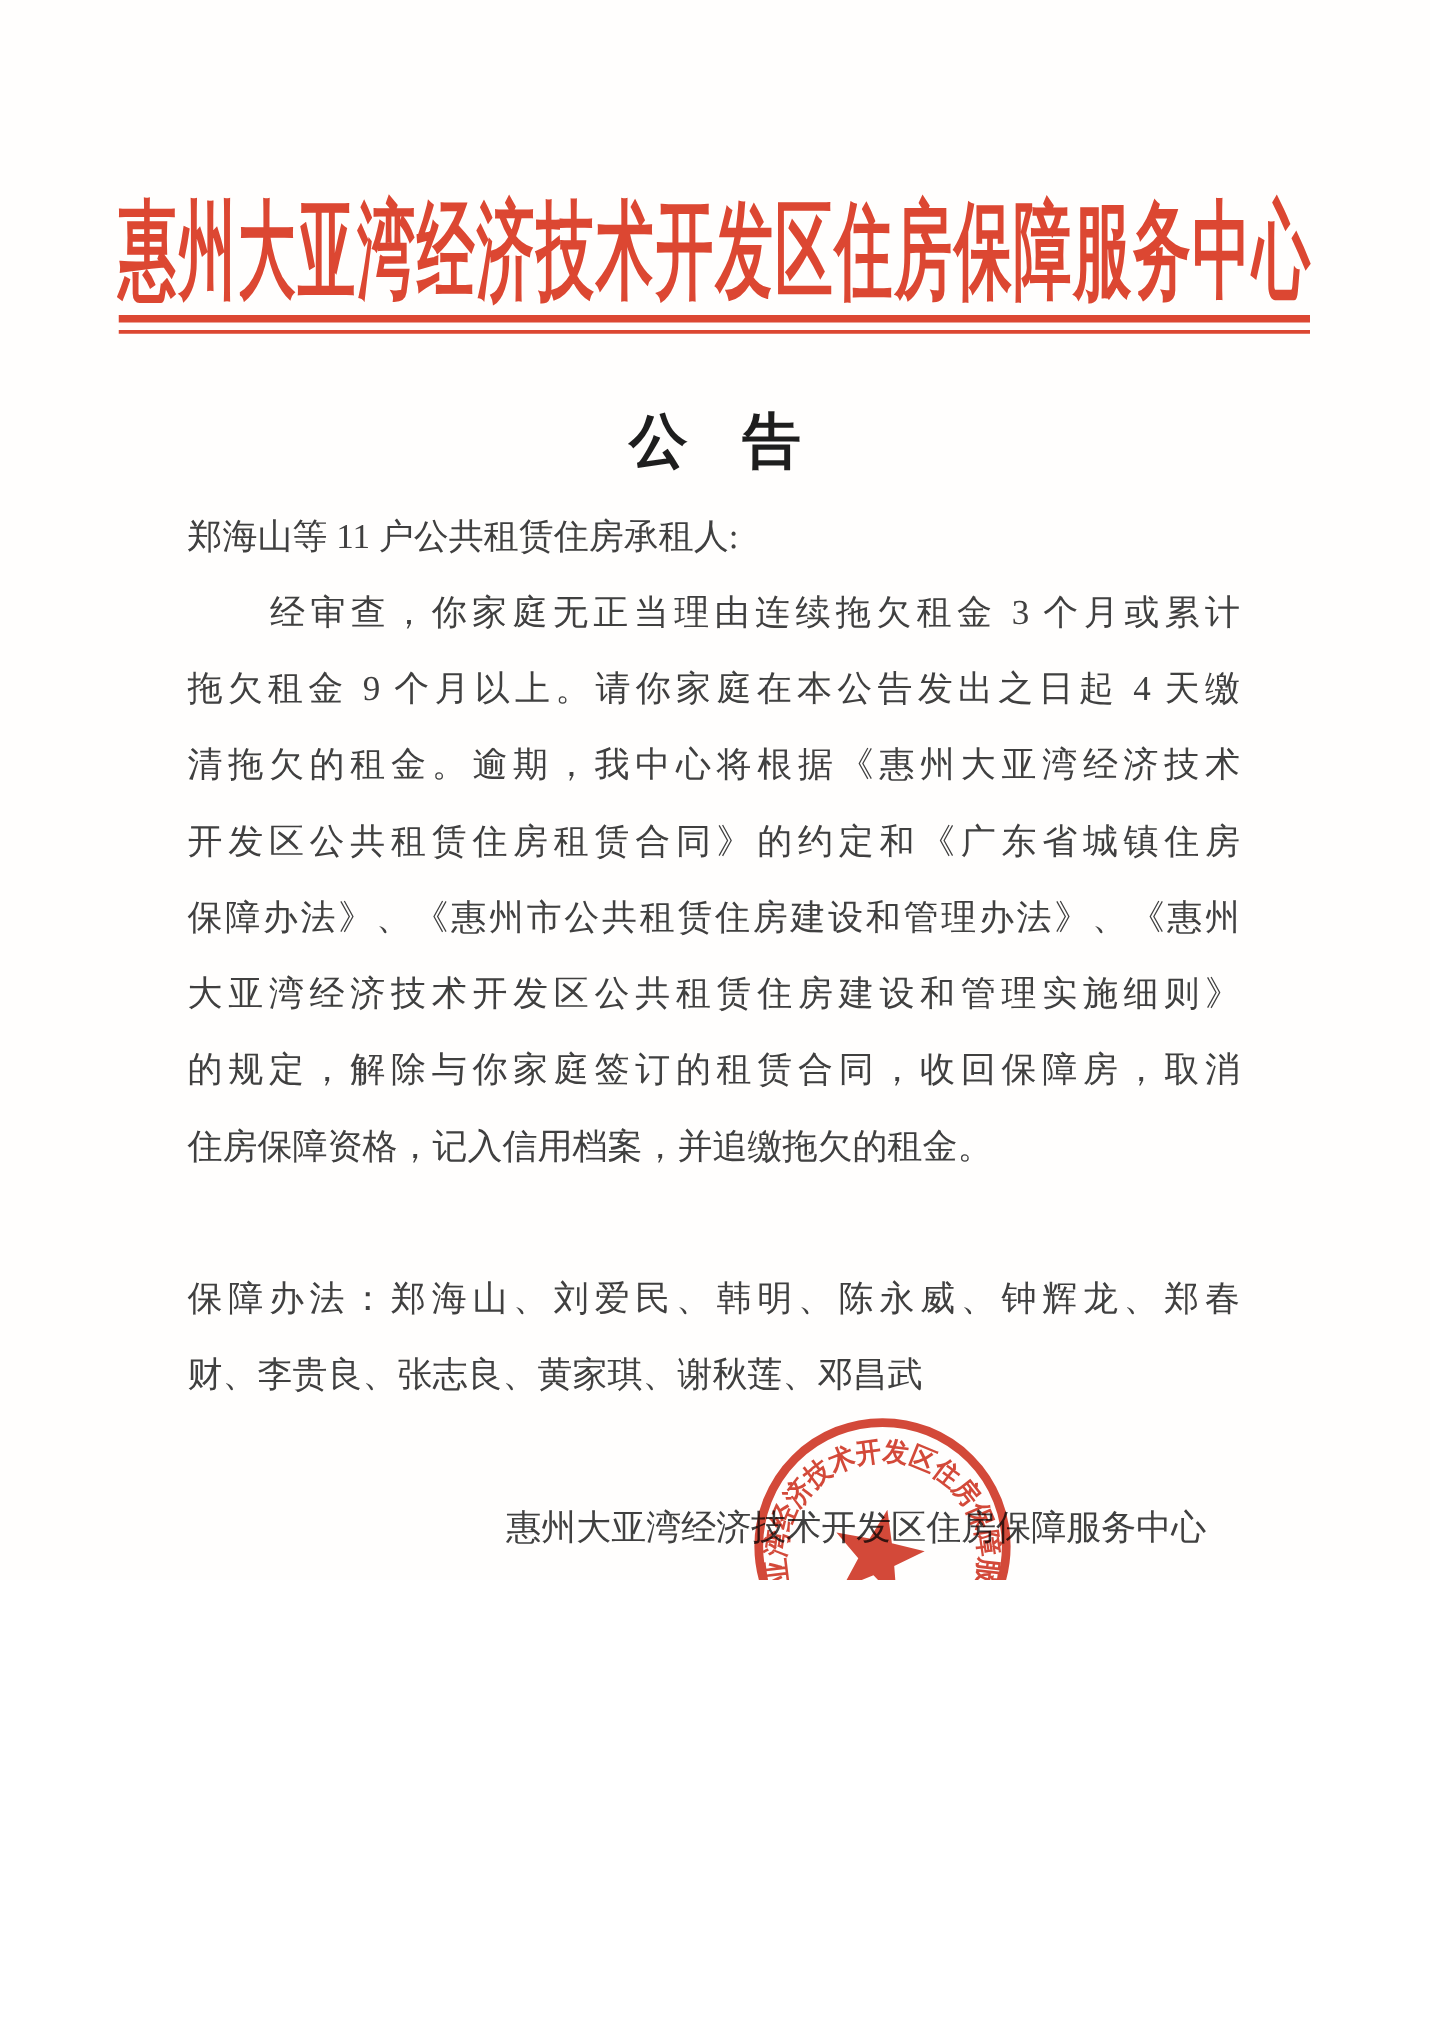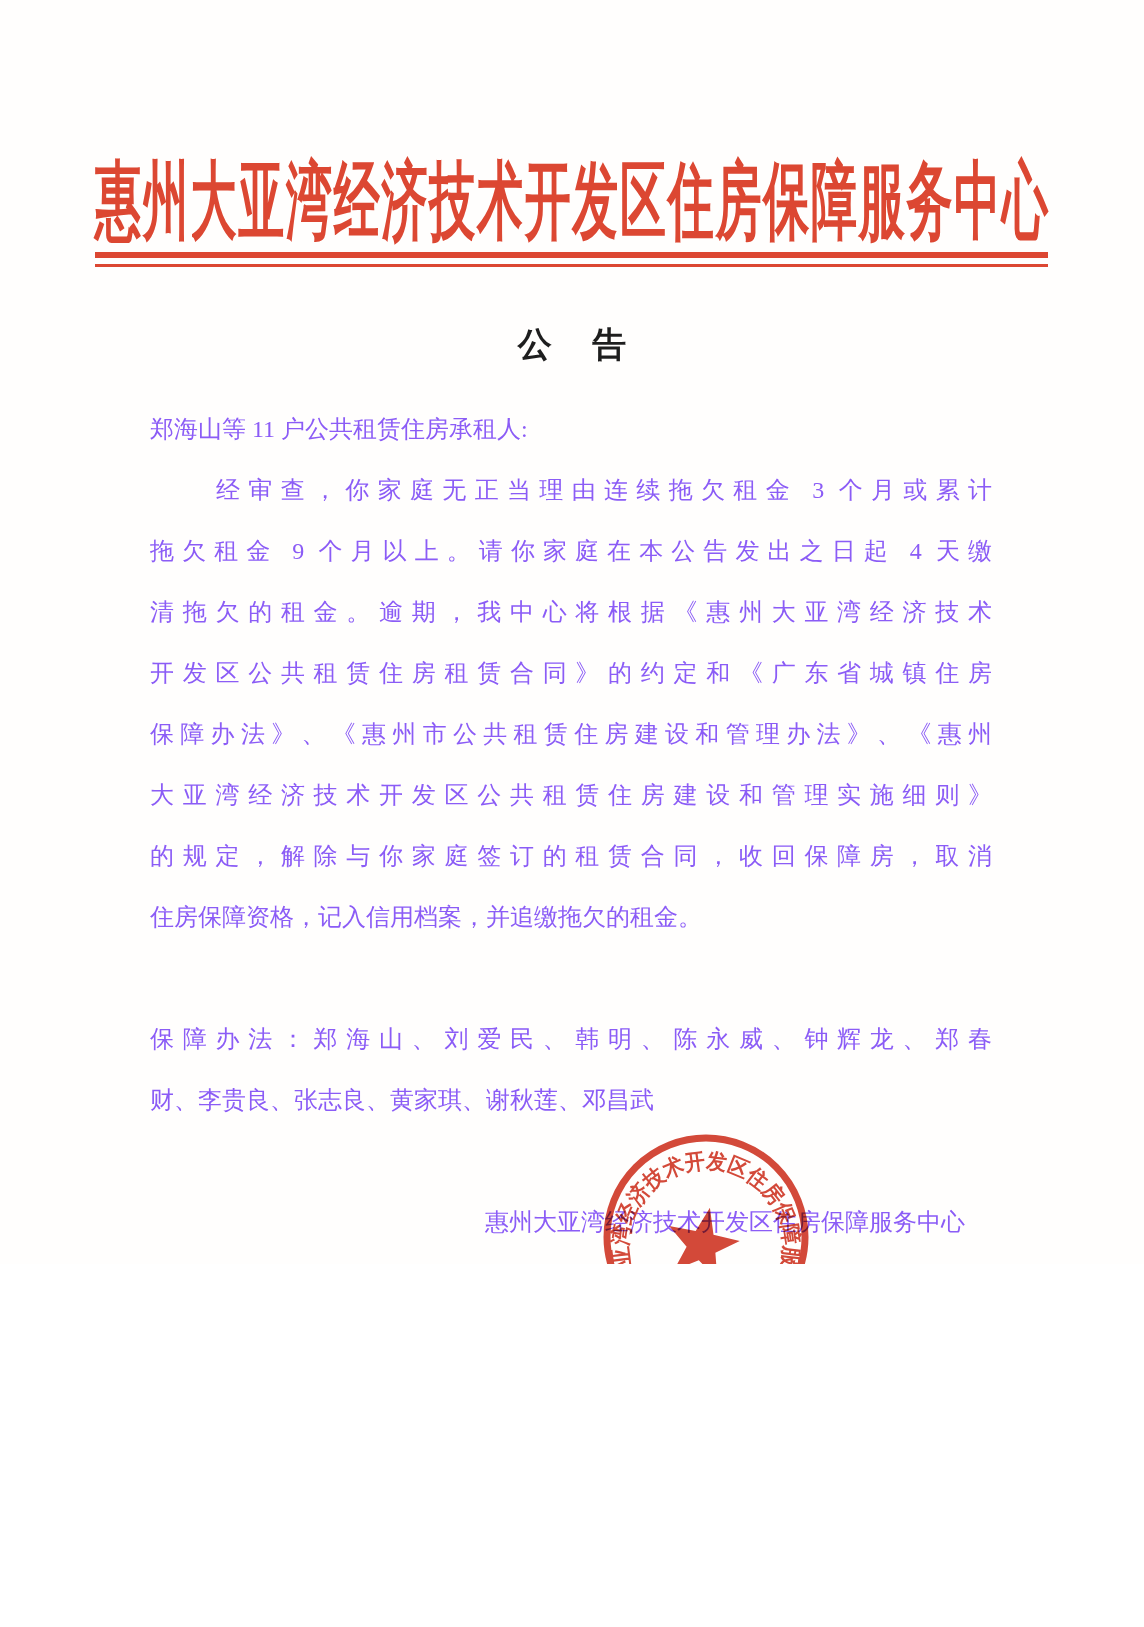--- a/index.html
+++ b/index.html
@@ -19,29 +19,29 @@
     text-align:justify;text-align-last:justify;
     transform:scaleY(1.85);transform-origin:50% 50%;
     white-space:nowrap;
   }
   .rule{position:absolute;left:95px;width:953px;background:#dc4732;}
   .rule.thick{top:252px;height:6px;}
   .rule.thin{top:264px;height:3px;}
   
   .notice-title{
     position:absolute;left:0;top:322px;width:1144px;margin:0;
-    text-align:center;font-size:34px;font-weight:bold;color:#1e1e1e;
+    text-align:center;font-size:47px;font-weight:bold;color:#1e1e1e;
     letter-spacing:16px;padding-left:16px;box-sizing:border-box;
   }
   
   .textcol{
     position:absolute;left:150px;top:399px;width:842px;
   }
   .line{
-    height:61px;line-height:61px;font-size:24px;color:#8b5cf6;
+    height:61px;line-height:61px;font-size:28px;color:#404040;
     white-space:nowrap;
   }
   .line.jfull{
     text-align:justify;text-align-last:justify;white-space:normal;
     overflow:hidden;
   }
   .line.indent{text-indent:66px;}
   .line.sig{text-align:right;padding-right:27px;}
   .line.date{text-align:right;padding-right:190px;letter-spacing:2px;}
   

